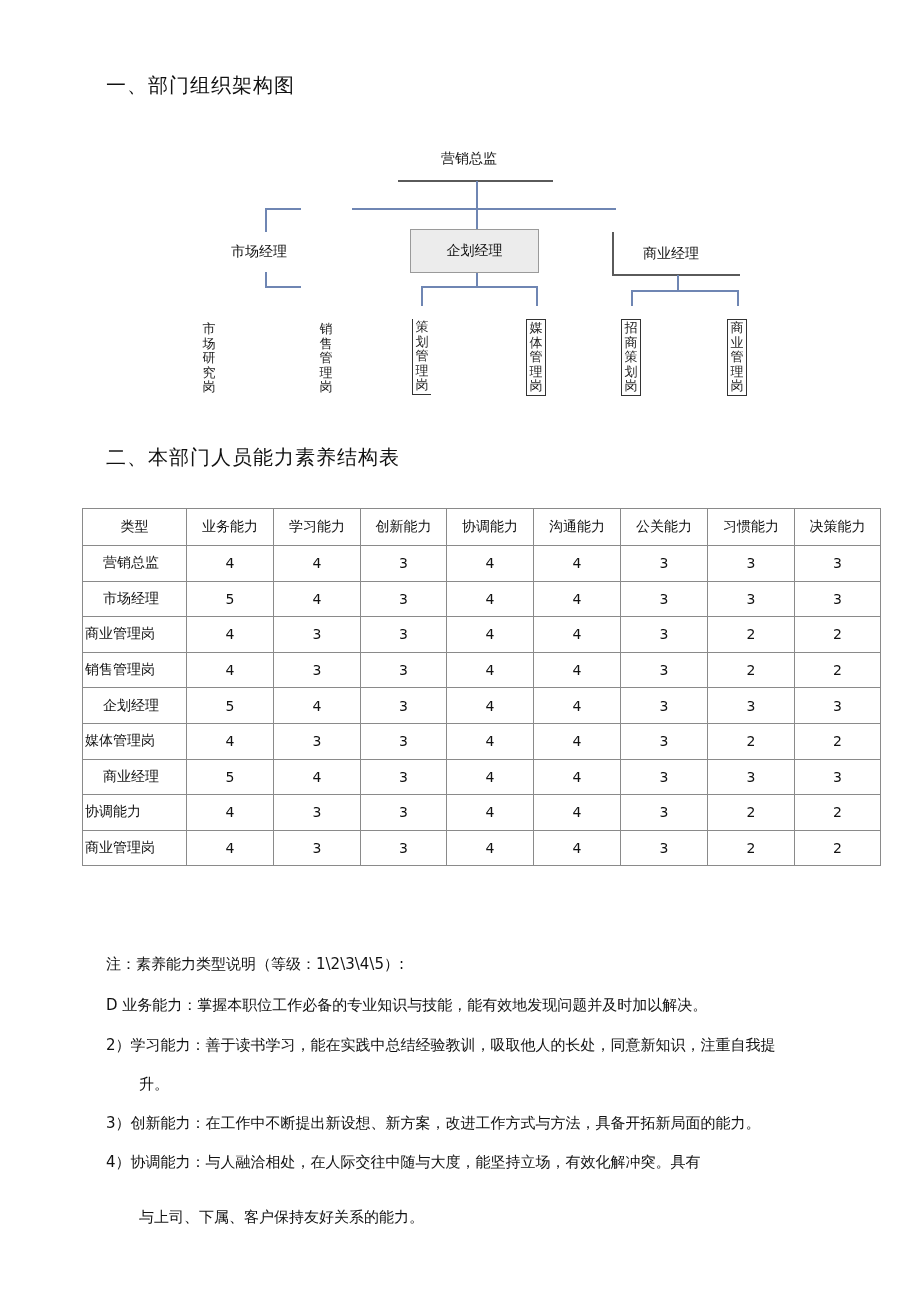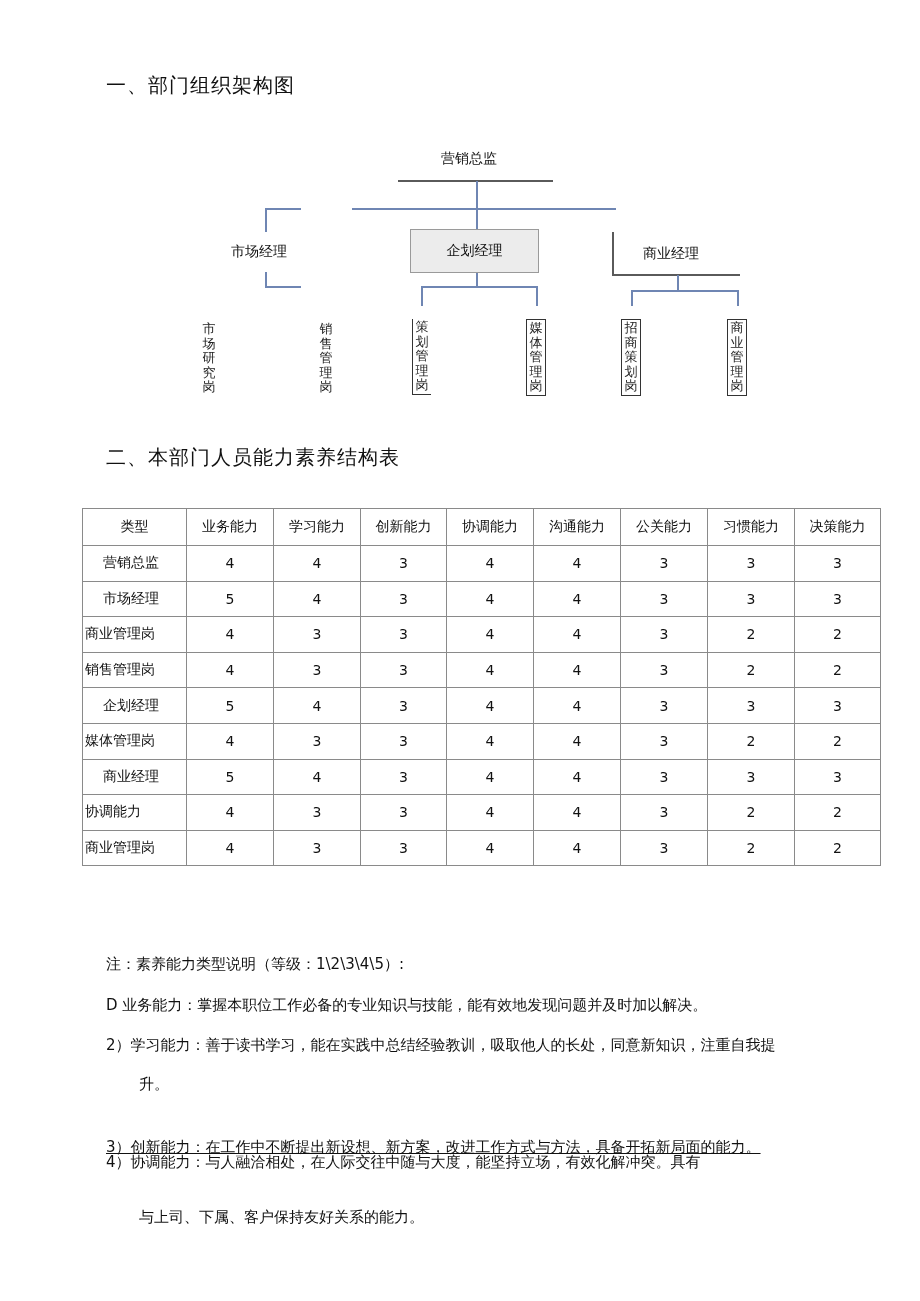--- a/index.html
+++ b/index.html
@@ -231,15 +231,15 @@
       <td>2</td>
       <td>2</td>
     </tr>
   </tbody>
 </table>
 
 <div class="note" style="top:944px;">注：素养能力类型说明（等级：1\2\3\4\5）:</div>
 <div class="note" style="top:985px;">D 业务能力：掌握本职位工作必备的专业知识与技能，能有效地发现问题并及时加以解决。</div>
 <div class="note" style="top:1025px;">2）学习能力：善于读书学习，能在实践中总结经验教训，吸取他人的长处，同意新知识，注重自我提</div>
 <div class="note" style="top:1064px; left:139px;">升。</div>
-<div class="note" style="top:1127px;text-decoration:underline;">3）创新能力：在工作中不断提出新设想、新方案，改进工作方式与方法，具备开拓新局面的能力。</div>
+<div class="note" style="top:1103px;">3）创新能力：在工作中不断提出新设想、新方案，改进工作方式与方法，具备开拓新局面的能力。</div>
 <div class="note" style="top:1142px;">4）协调能力：与人融洽相处，在人际交往中随与大度，能坚持立场，有效化解冲突。具有</div>
 <div class="note" style="top:1197px; left:139px;">与上司、下属、客户保持友好关系的能力。</div>
 
 </body></html>

